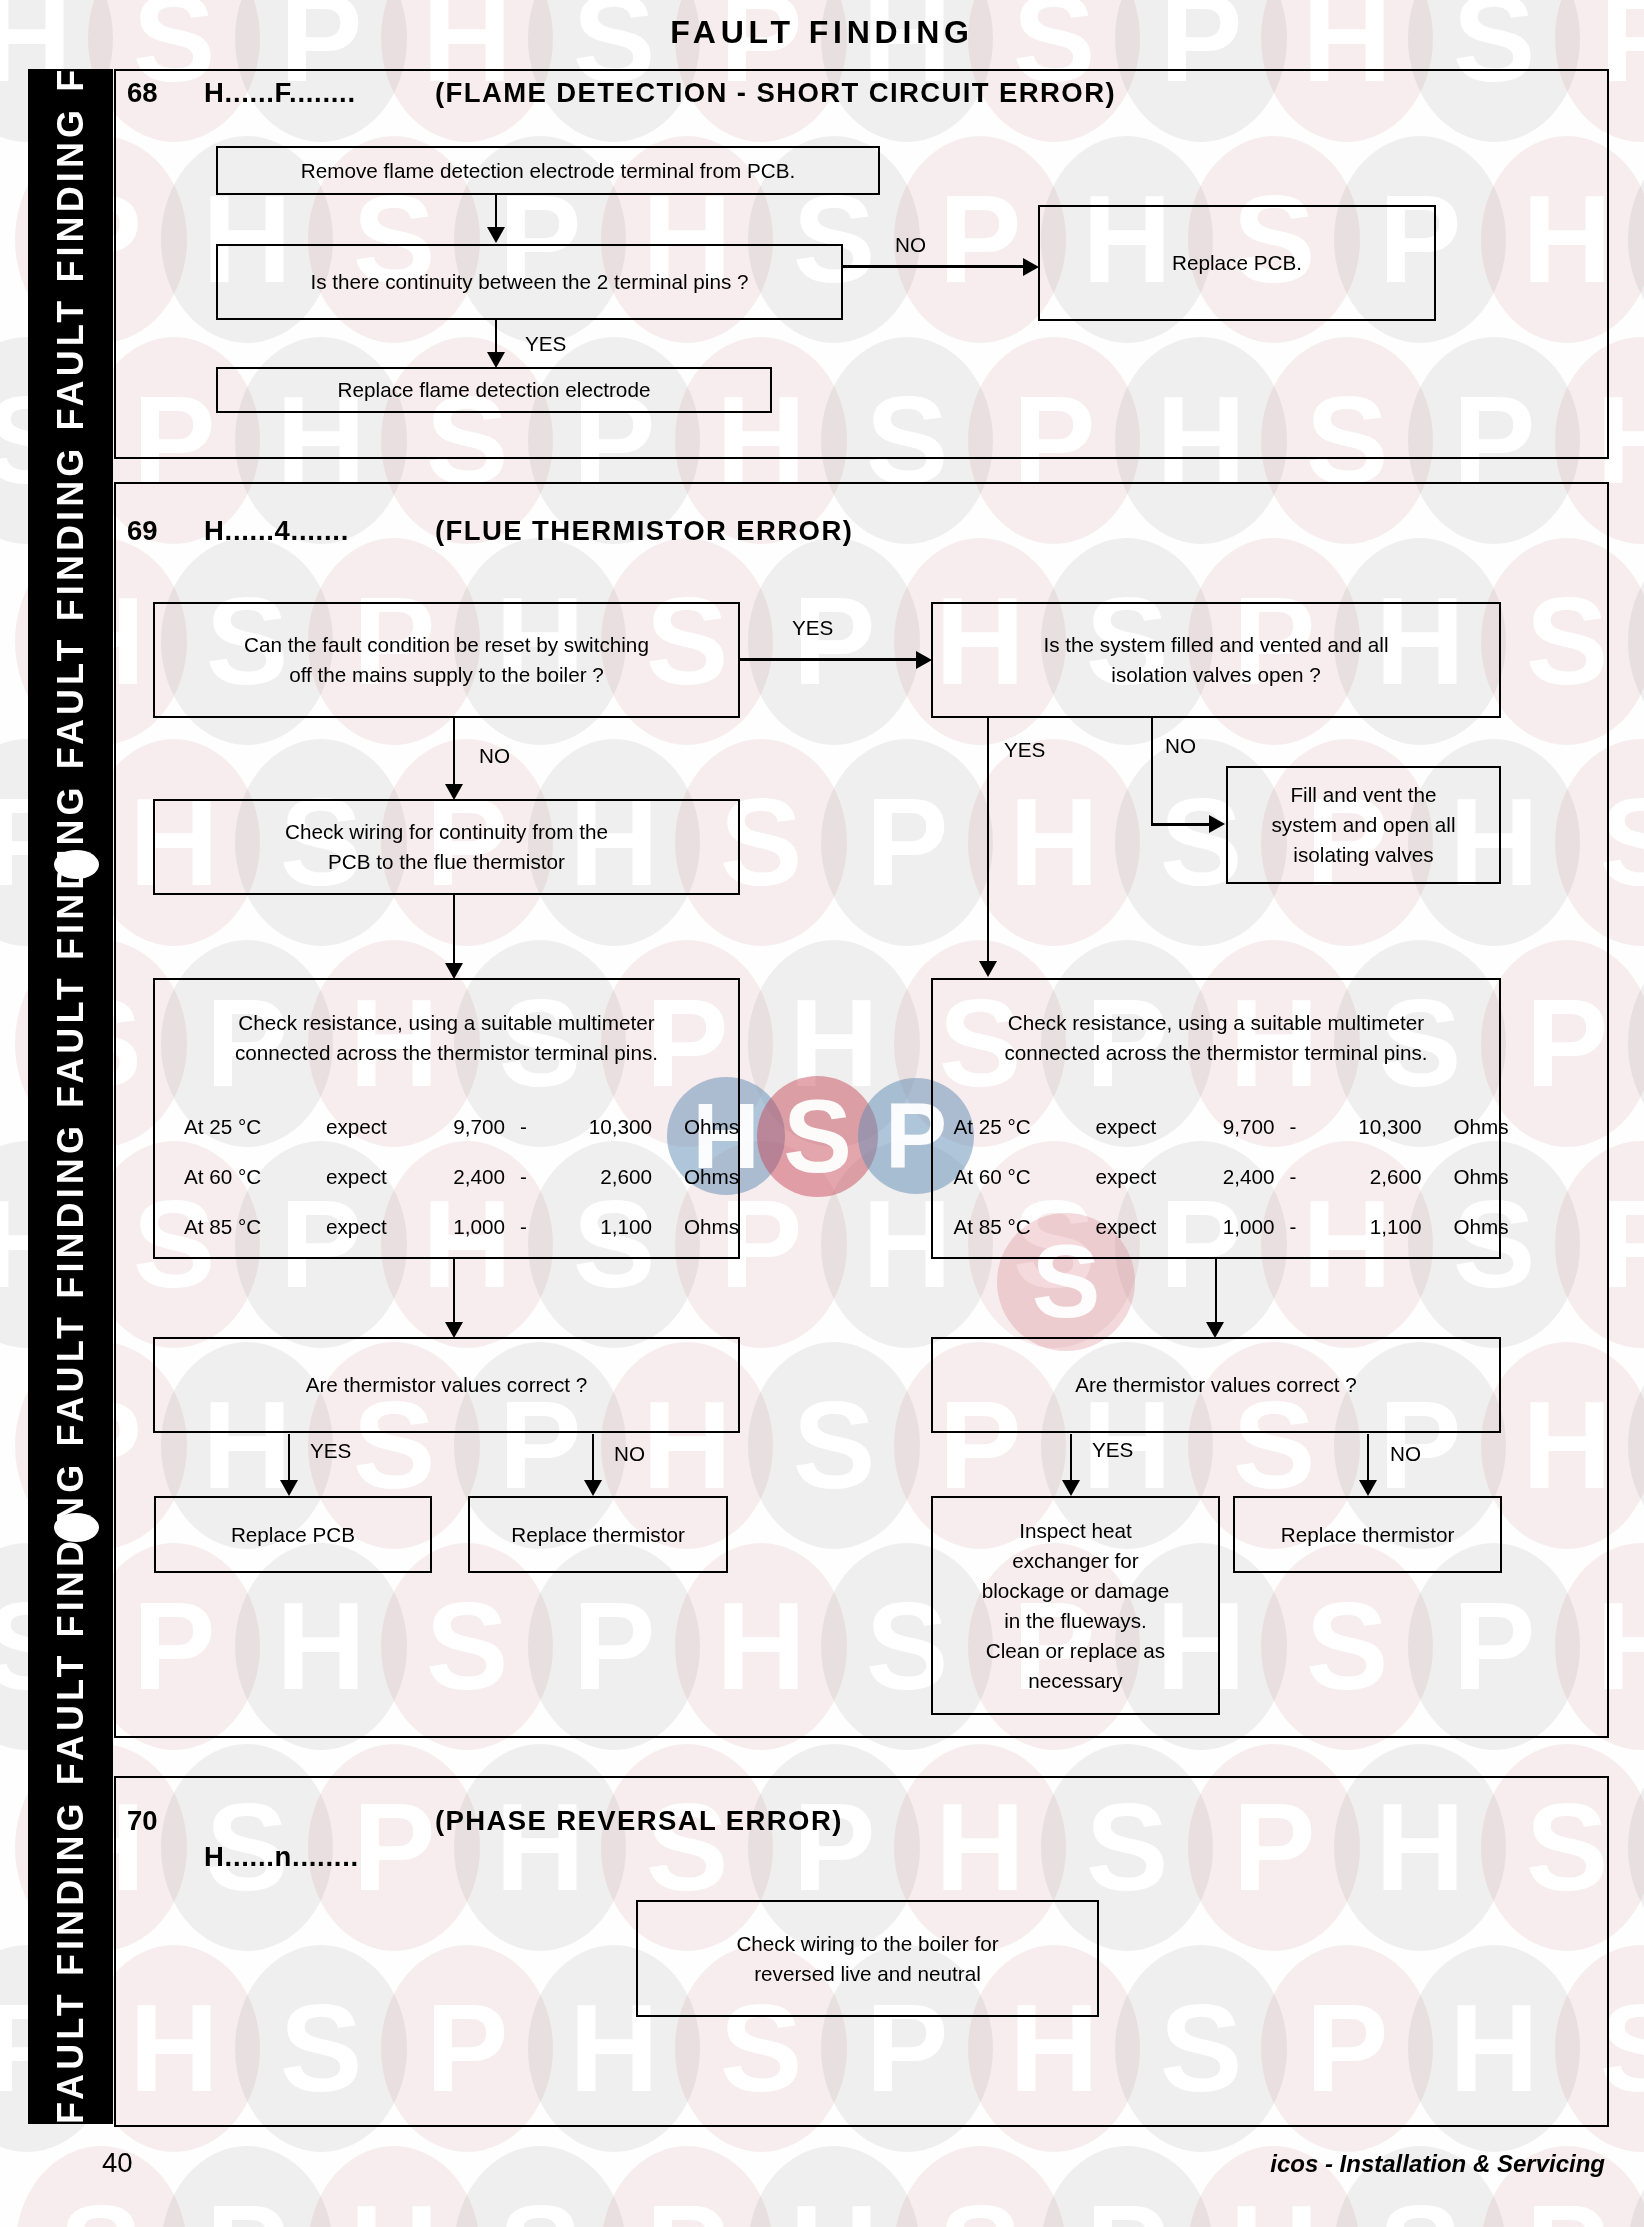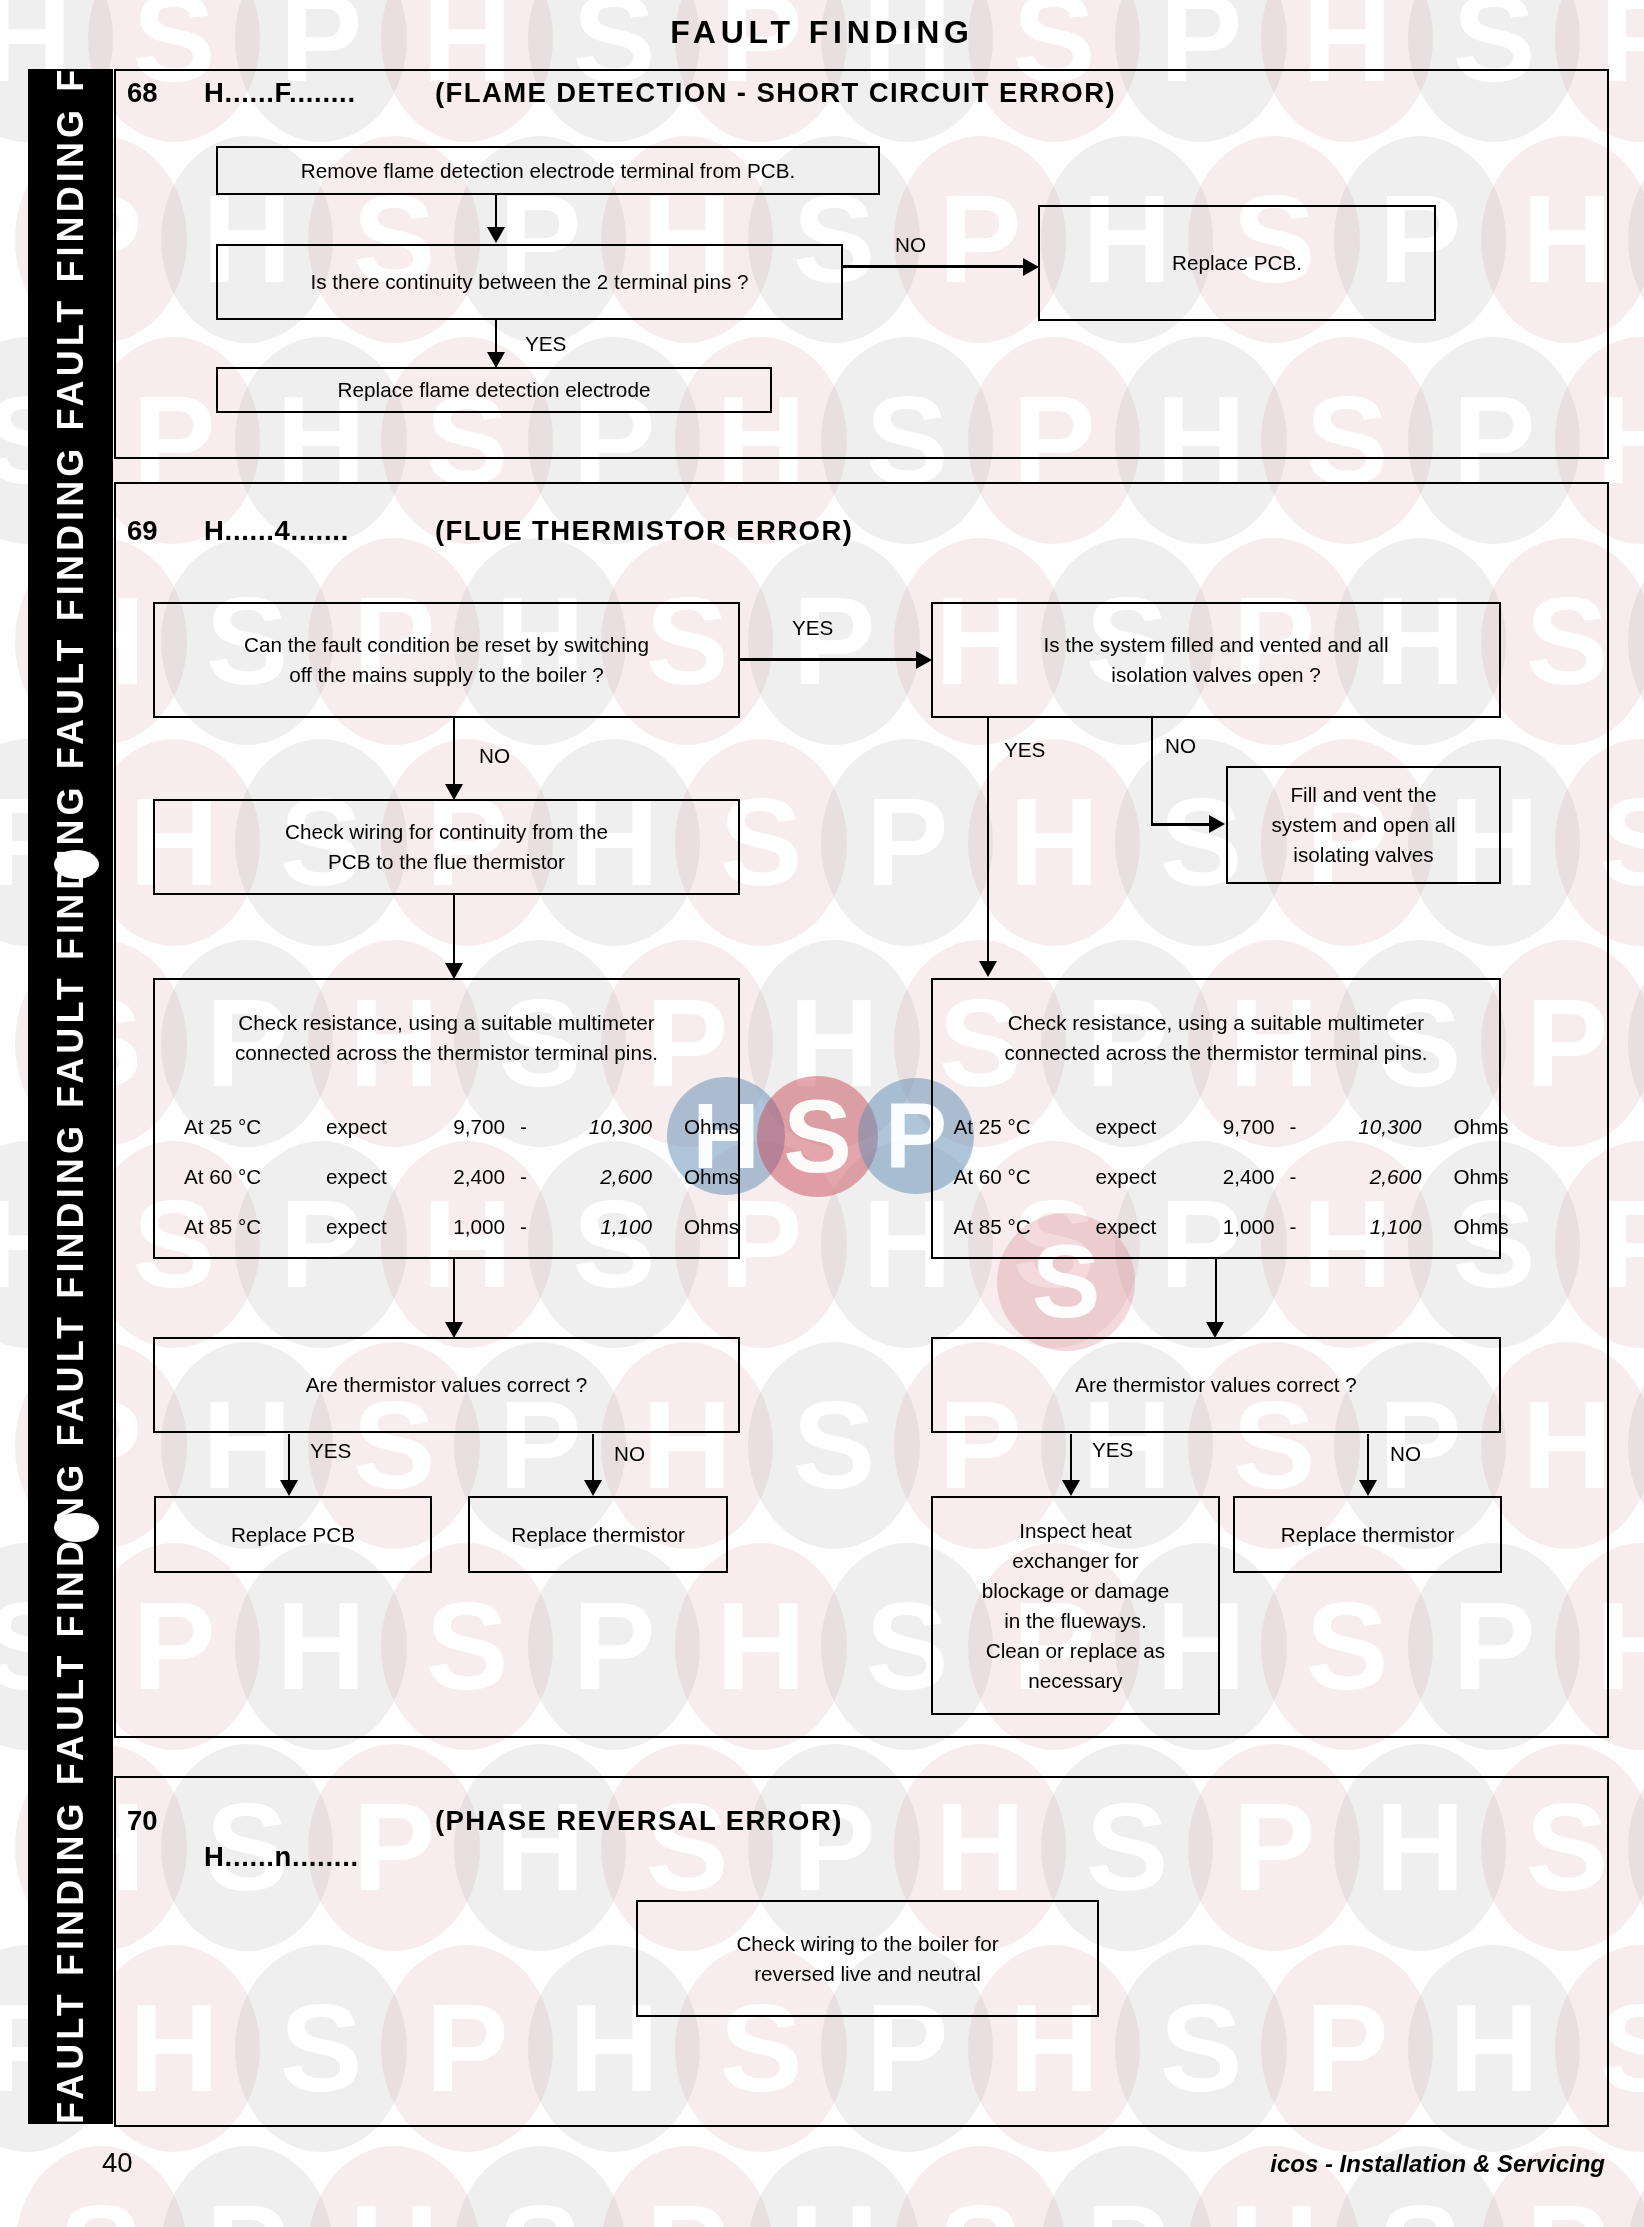--- a/index.html
+++ b/index.html
@@ -35,21 +35,21 @@
         border-left:16px solid #000;}
   .lbl{font-size:20.7px;}
   .res{justify-content:flex-start;padding-top:27.5px;}
   .res-intro{font-size:20.7px;line-height:30px;text-align:center;}
   .res-rows{margin-top:34px;}
   .res-row{display:flex;font-size:20.7px;line-height:50px;padding-left:30px;text-align:left;}
   .c-temp{width:117px;text-align:left;}
   .c-exp{width:83px;text-align:left;margin-left:25px;}
   .c-min{width:96px;text-align:right;}
   .c-dash{width:37px;text-align:center;}
-  .c-max{width:110px;text-align:right;font-style:italic;}
+  .c-max{width:110px;text-align:right;}
   .c-ohm{text-align:left;margin-left:32px;}
   .footer-num{font-size:27.5px;}
   .footer-doc{font-style:italic;font-weight:700;font-size:24px;text-align:right;}
 </style>
 </head>
 <body>
 
 <div class="page">
 
   <div class="wm-layer" id="wm">

